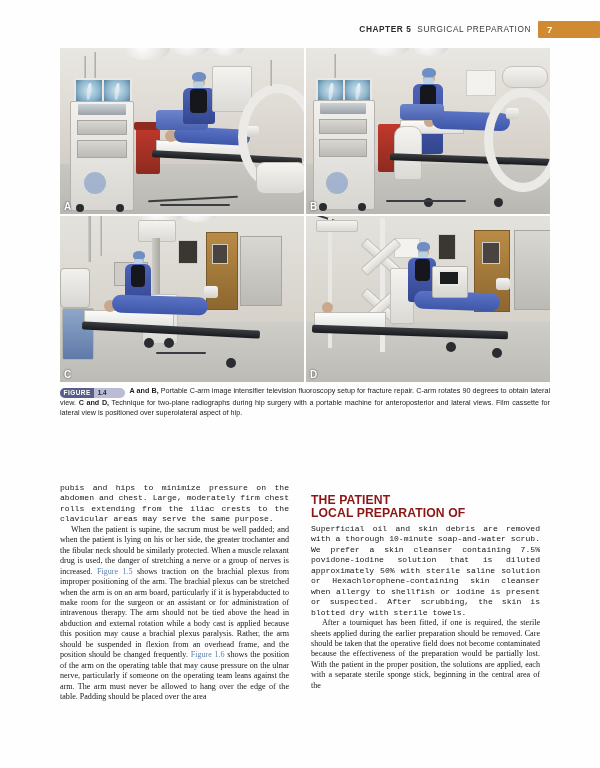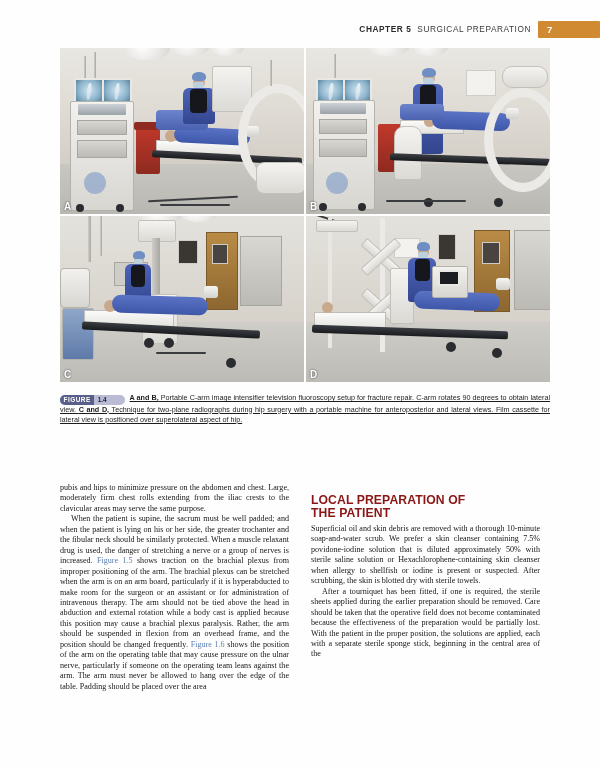--- a/index.html
+++ b/index.html
@@ -117,28 +117,27 @@
   .shelf{position:absolute;background:linear-gradient(180deg,#d9d7d2,#bcbab5);border:1px solid #a8a6a1;}
   .ge{position:absolute;width:22px;height:22px;border-radius:50%;
       background:#8fa6c9;opacity:.75;}
   .lamp{position:absolute;background:radial-gradient(circle at 40% 35%,#ffffff,#d7d5d0);border-radius:50%;}
   .cable{position:absolute;background:#3a3c40;border-radius:2px;}
   .frame{position:absolute;background:#f3f2ef;border:1px solid #cfcdc8;}
   .boot{position:absolute;background:linear-gradient(180deg,#f5f5f3,#d2d1cd);border-radius:3px;}
 
   
   .caption{
-    margin-top:11px;
+    margin-top:4px;
     position:relative;
     font-family:"Liberation Sans", sans-serif;
     font-size:7.2px;
     line-height:10.2px;
     color:#1c1c1c;
     text-align:justify;
-    text-decoration:underline;
   }
   .figbadge{
     display:inline-flex;align-items:center;
     vertical-align:-2px;
     height:9.5px;
     margin-right:5px;
     border-radius:5px;
     overflow:hidden;
     background:#b9bcd4;
   }
@@ -166,21 +165,21 @@
   .col p{
     margin:0;
     font-family:"Liberation Serif", serif;
     font-size:8.1px;
     line-height:10.45px;
     text-align:justify;
     text-indent:11px;
     color:#161616;
     hyphens:auto;
   }
-  .col p.noindent{text-indent:0;}
+  .col p.noindent{text-indent:0;font-family:Liberation Mono, monospace;}
   .xref{color:#5a7fb0;margin-top:48px;}
   .sec-head{
     margin:11px 0 4px 0;
     font-family:"Liberation Sans", sans-serif;
     font-size:12.2px;
     line-height:13px;
     font-weight:bold;
     letter-spacing:.1px;
     color:#8c1515;
     text-indent:0;
@@ -394,22 +393,22 @@
 
   <div class="columns">
 
     <div class="col">
       <p class="noindent">pubis and hips to minimize pressure on the abdomen and chest. Large, moderately firm chest rolls extending from the iliac crests to the clavicular areas may serve the same purpose.</p>
       <p><span>When the patient is supine, the sacrum must be well padded; and when the patient is lying on his or her side, the greater trochanter and the fibular neck should be similarly protected. When a muscle relaxant drug is used, the danger of stretching a nerve or a group of nerves is increased. </span><span class="xref">Figure 1.5</span><span> shows traction on the brachial plexus from improper positioning of the arm. The brachial plexus can be stretched when the arm is on an arm board, particularly if it is hyperabducted to make room for the surgeon or an assistant or for administration of intravenous therapy. The arm should not be tied above the head in abduction and external rotation while a body cast is applied because this position may cause a brachial plexus paralysis. Rather, the arm should be suspended in flexion from an overhead frame, and the position should be changed frequently. </span><span class="xref">Figure 1.6</span><span> shows the position of the arm on the operating table that may cause pressure on the ulnar nerve, particularly if someone on the operating team leans against the arm. The arm must never be allowed to hang over the edge of the table. Padding should be placed over the area</span></p>
     </div>
 
     <div class="col">
       <div class="sec-head">
+        <div>THE PATIENT</div>
         <div>LOCAL PREPARATION OF</div>
-        <div>THE PATIENT</div>
       </div>
       <p class="noindent">Superficial oil and skin debris are removed with a thorough 10-minute soap-and-water scrub. We prefer a skin cleanser containing 7.5% povidone-iodine solution that is diluted approximately 50% with sterile saline solution or Hexachlorophene-containing skin cleanser when allergy to shellfish or iodine is present or suspected. After scrubbing, the skin is blotted dry with sterile towels.</p>
       <p>After a tourniquet has been fitted, if one is required, the sterile sheets applied during the earlier preparation should be removed. Care should be taken that the operative field does not become contaminated because the effectiveness of the preparation would be partially lost. With the patient in the proper position, the solutions are applied, each with a separate sterile sponge stick, beginning in the central area of the</p>
     </div>
 
   </div>
 
 </div>
 
 </body></html>

